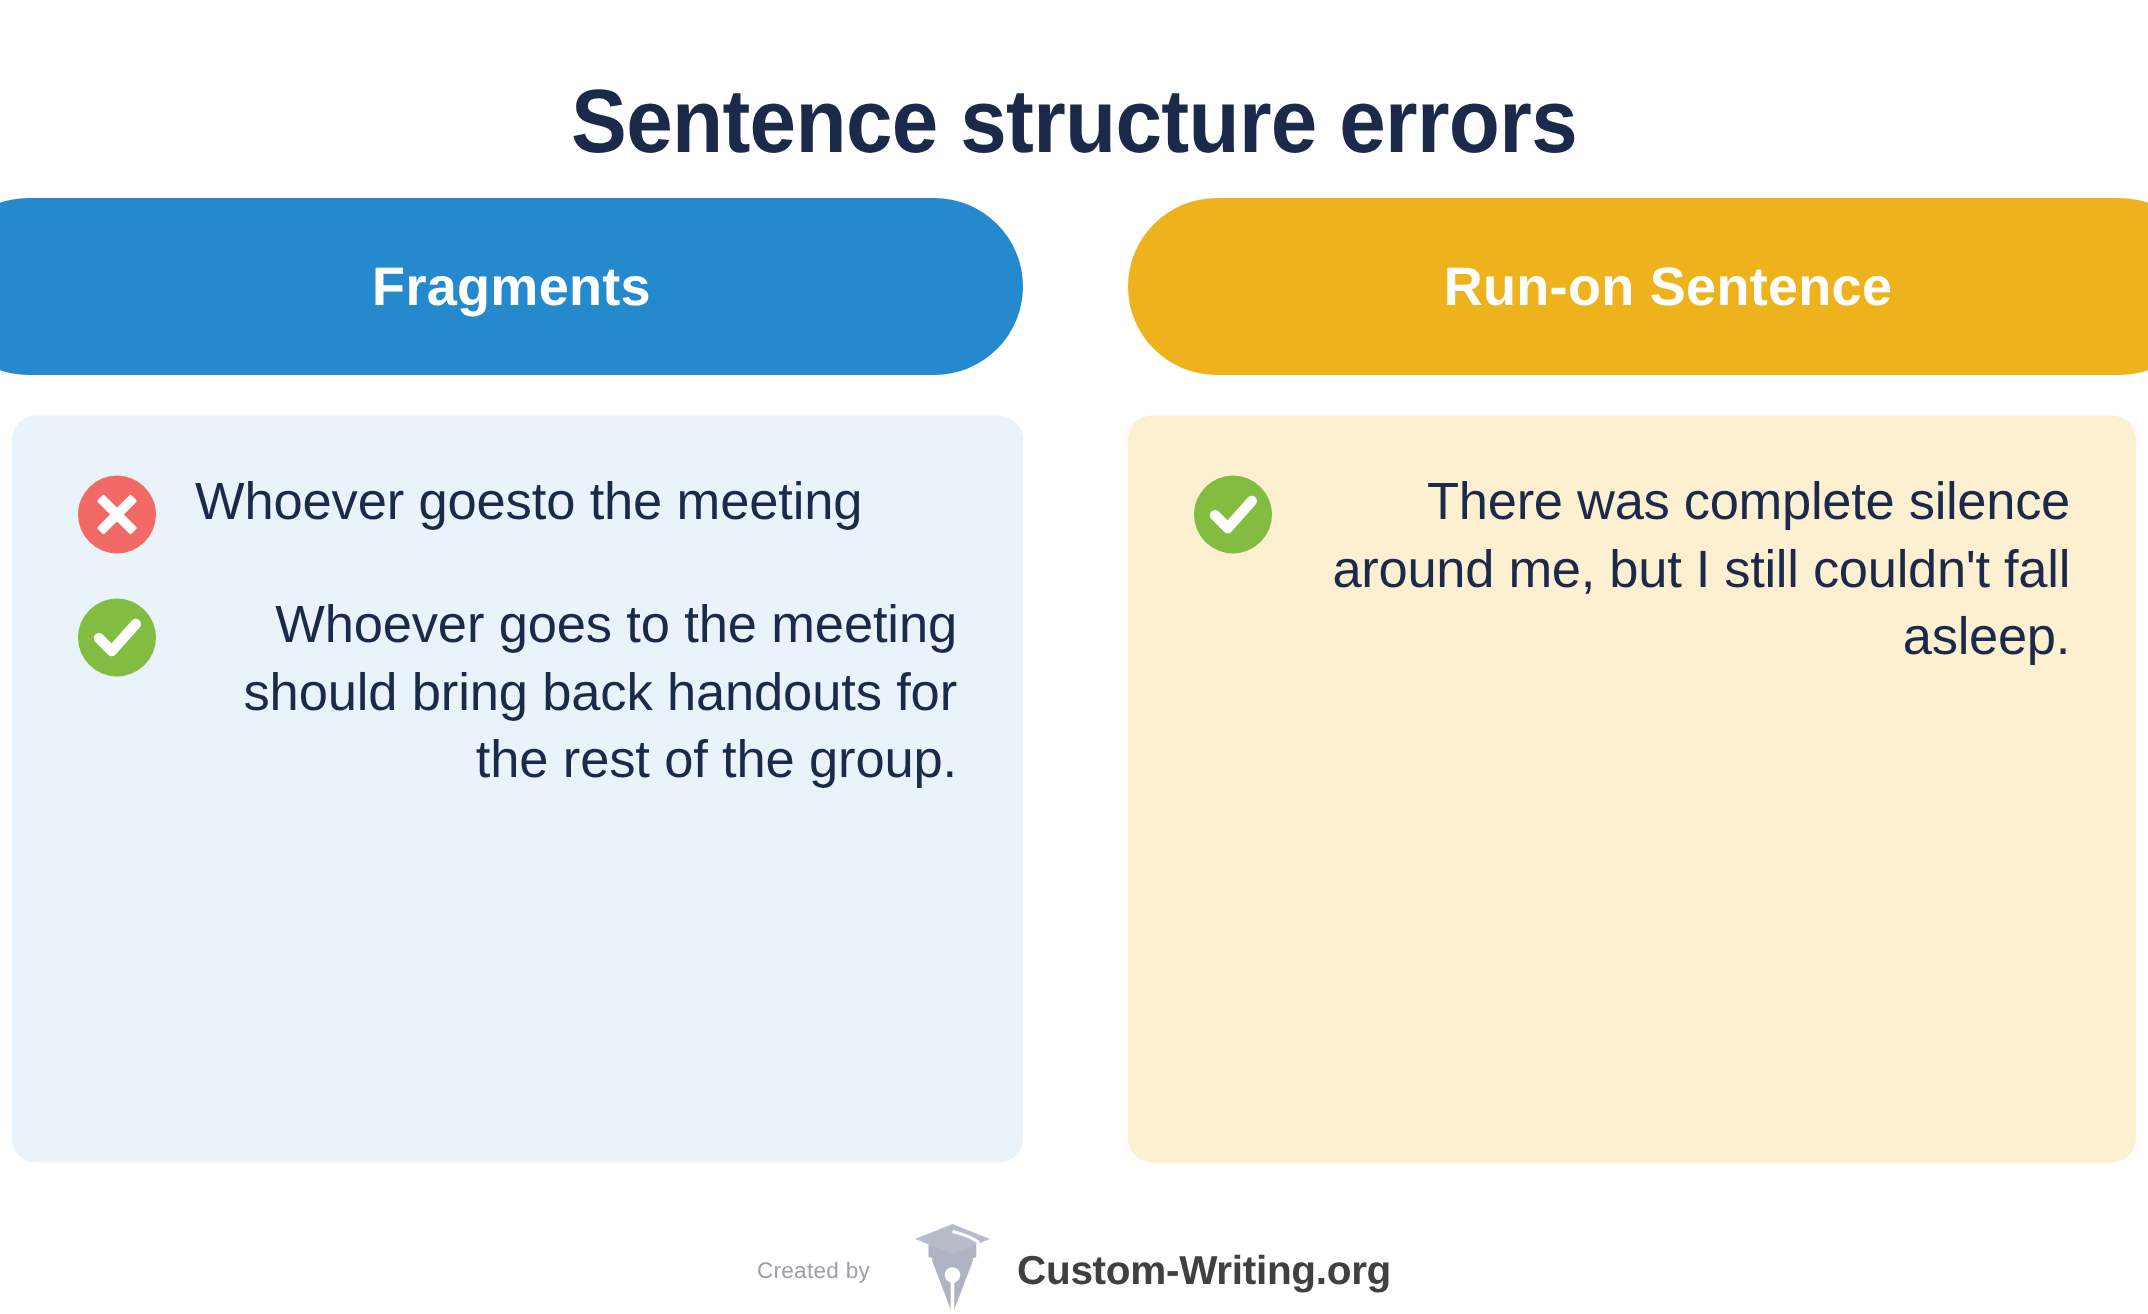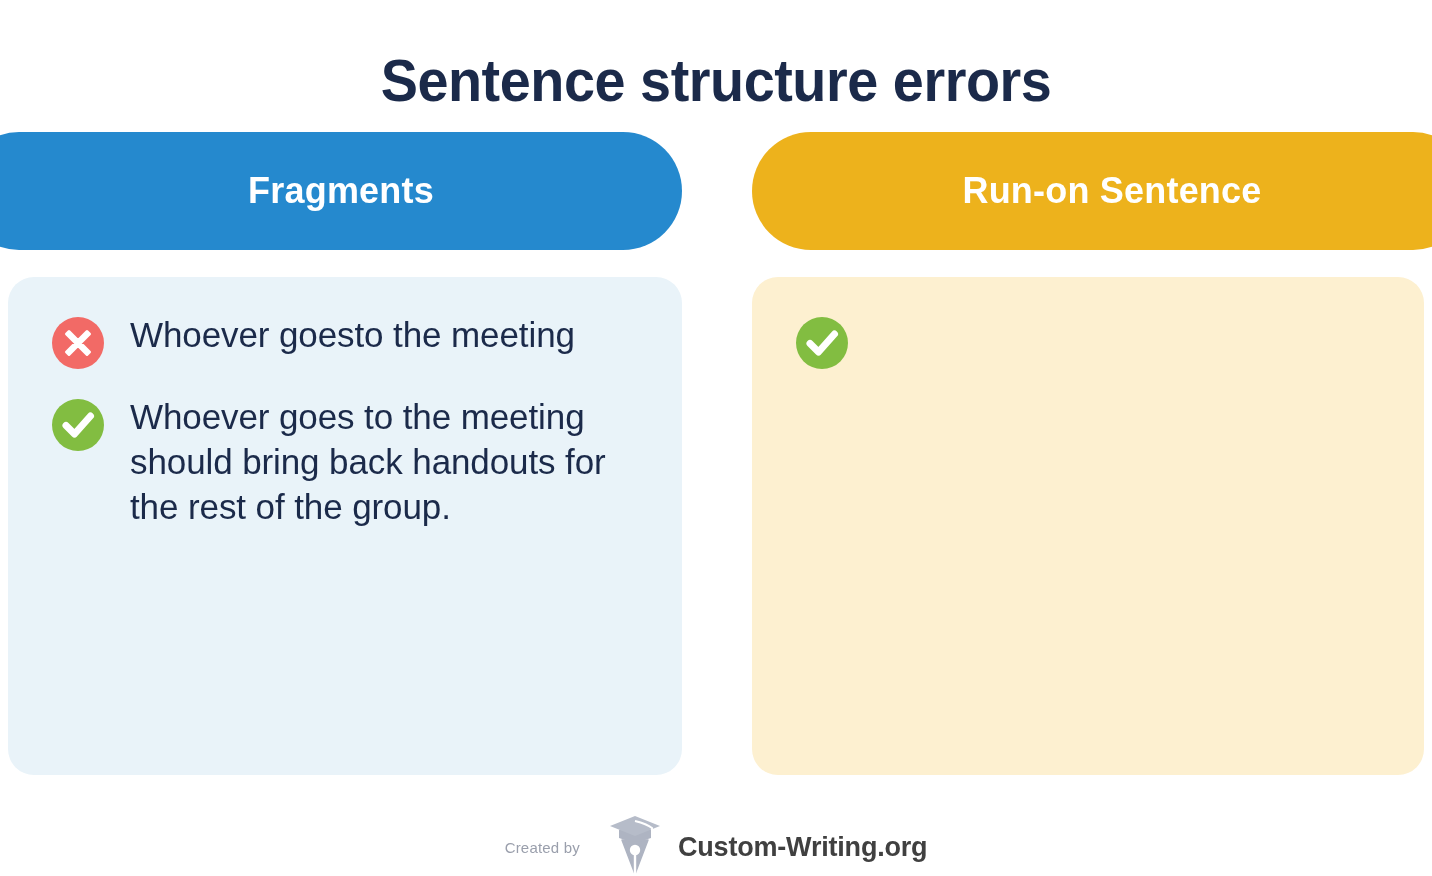--- a/index.html
+++ b/index.html
@@ -30,20 +30,21 @@
     transform: scaleX(0.93);
   }
 
   
   .columns {
     position: absolute;
     top: 132px;
     left: 0;
     width: 1264px;
     height: 645px;
+    text-align: right;
   }
   .column {
     position: absolute;
     top: 0;
     height: 645px;
   }
   .column.left  { left: -40px; width: 722px; }
   .column.right { left: 752px;  width: 720px; }
 
   
@@ -57,21 +58,21 @@
     font-size: 36px;
     font-weight: bold;
     letter-spacing: 0.2px;
   }
   .column.left  .pill { background: #2589CE; padding-left: 40px; }
   .column.right .pill { background: #EDB21C; }
 
   
   .panel {
     margin-top: 27px;
-    border-radius: 26px;
+    border-radius: 16px;
     padding: 36px 44px 40px 44px;
     box-sizing: border-box;
   }
   .column.left  .panel { background: #E9F3F9; height: 498px; margin-left: 48px; width: 674px; }
   .column.right .panel { background: #FDF0D0; height: 498px; width: 672px; }
 
   
   .example {
     display: flex;
     align-items: flex-start;
@@ -171,20 +172,21 @@
 
     <div class="panel">
 
 
       <div class="example">
         <span class="badge right">
           <svg width="52" height="52" viewBox="0 0 52 52">
             <path d="M14 26.5 L22.5 35 L38.5 17" fill="none" stroke="#ffffff" stroke-width="7" stroke-linecap="round" stroke-linejoin="round"></path>
           </svg>
         </span>
+        <span class="example-text">There was complete silence around me, but I still couldn't fall asleep.</span>
       </div>
 
     </div>
   </div>
 
 </div>
 
 <div class="footer">
   <span class="footer-created">Created by</span>
 

